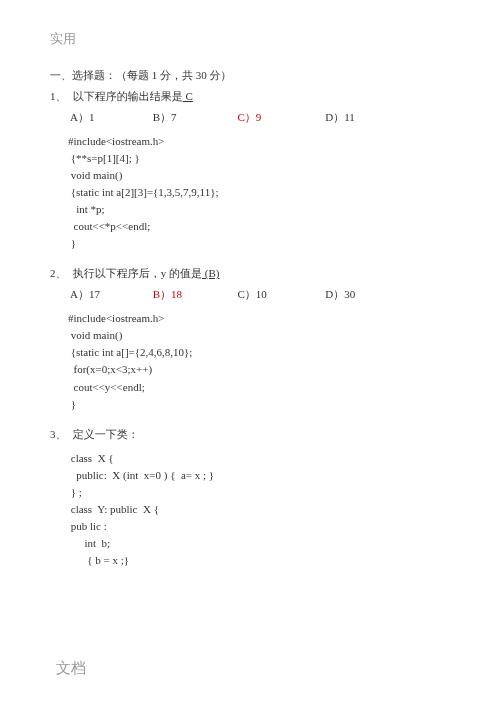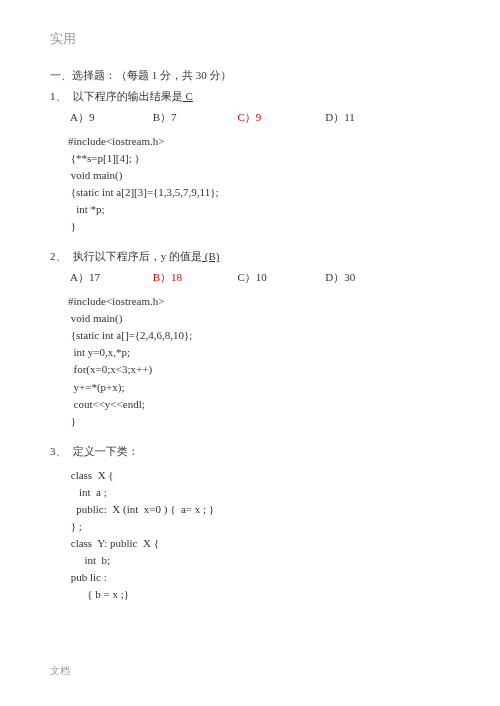--- a/index.html
+++ b/index.html
@@ -1,17 +1,17 @@
 <!DOCTYPE html>
 <html><head>
 <meta charset="utf-8">
 <style>
 body{margin:0;background:#fff;font-family:"SimSun","Microsoft YaHei",serif;font-size:11px;color:#333;width:500px;height:706px;position:relative;box-sizing:border-box;padding:30px 50px 30px 50px}
 .hdr{color:#999;font-size:13px;margin-bottom:20px}
-.ftr{color:#999;font-size:10px;position:absolute;bottom:28px;left:50px}
+.ftr{color:#999;font-size:15px;position:absolute;bottom:28px;left:56px}
 .sect{margin-bottom:6px}
 .qline{margin-bottom:6px}
 .opt{display:inline-block}
 .optA{width:80px}
 .optB{width:82px}
 .optC{width:85px}
 .optD{width:50px}
 .code{margin:8px 0 14px 18px;line-height:1.55}
 .cl{white-space:pre}
 .u{text-decoration:underline}
@@ -23,63 +23,61 @@
 
 <div class="hdr">实用</div>
 
 <div class="sect">一、选择题：（每题 1 分，共 30 分）</div>
 
 <div class="qline">
   <span class="num">1、</span>
   <span>以下程序的输出结果是</span><span class="u">   C   </span>
 </div>
 <div class="qline" style="padding-left:20px">
-  <span class="opt optA">A）9</span>
+  <span class="opt optA">A）1</span>
   <span class="opt optB">B）7</span>
   <span class="opt optC red">C）9</span>
   <span class="opt optD">D）11</span>
 </div>
 <div class="code">
   <div class="cl">#include&lt;iostream.h&gt;</div>
   <div class="cl"> {**s=p[1][4]; }</div>
   <div class="cl"> void main()</div>
   <div class="cl"> {static int a[2][3]={1,3,5,7,9,11};</div>
   <div class="cl">   int *p;</div>
+  <div class="cl">  cout&lt;&lt;*p&lt;&lt;endl;</div>
   <div class="cl"> }</div>
 </div>
 
 <div class="qline">
   <span class="num">2、</span>
   <span>执行以下程序后，y 的值是</span><span class="u"> (B) </span>
 </div>
 <div class="qline" style="padding-left:20px">
   <span class="opt optA">A）17</span>
   <span class="opt optB red">B）18</span>
   <span class="opt optC">C）10</span>
   <span class="opt optD">D）30</span>
 </div>
 <div class="code">
   <div class="cl">#include&lt;iostream.h&gt;</div>
   <div class="cl"> void main()</div>
   <div class="cl"> {static int a[]={2,4,6,8,10};</div>
-  <div class="cl">  int y=0,x,*p;</div>
   <div class="cl">  for(x=0;x&lt;3;x++)</div>
-  <div class="cl">  y+=*(p+x);</div>
   <div class="cl">  cout&lt;&lt;y&lt;&lt;endl;</div>
   <div class="cl"> }</div>
 </div>
 
 <div class="qline">
   <span class="num">3、</span>
   <span>定义一下类：</span>
 </div>
 <div class="code">
   <div class="cl"> class  X {</div>
-  <div class="cl">    int  a ;</div>
   <div class="cl">   public:  X (int  x=0 ) {  a= x ; }</div>
   <div class="cl"> } ;</div>
   <div class="cl"> class  Y: public  X {</div>
+  <div class="cl"> pub lic :</div>
   <div class="cl">      int  b;</div>
-  <div class="cl"> pub lic :</div>
   <div class="cl">       { b = x ;}</div>
 </div>
 
 <div class="ftr">文档</div>
 
 </body></html>

